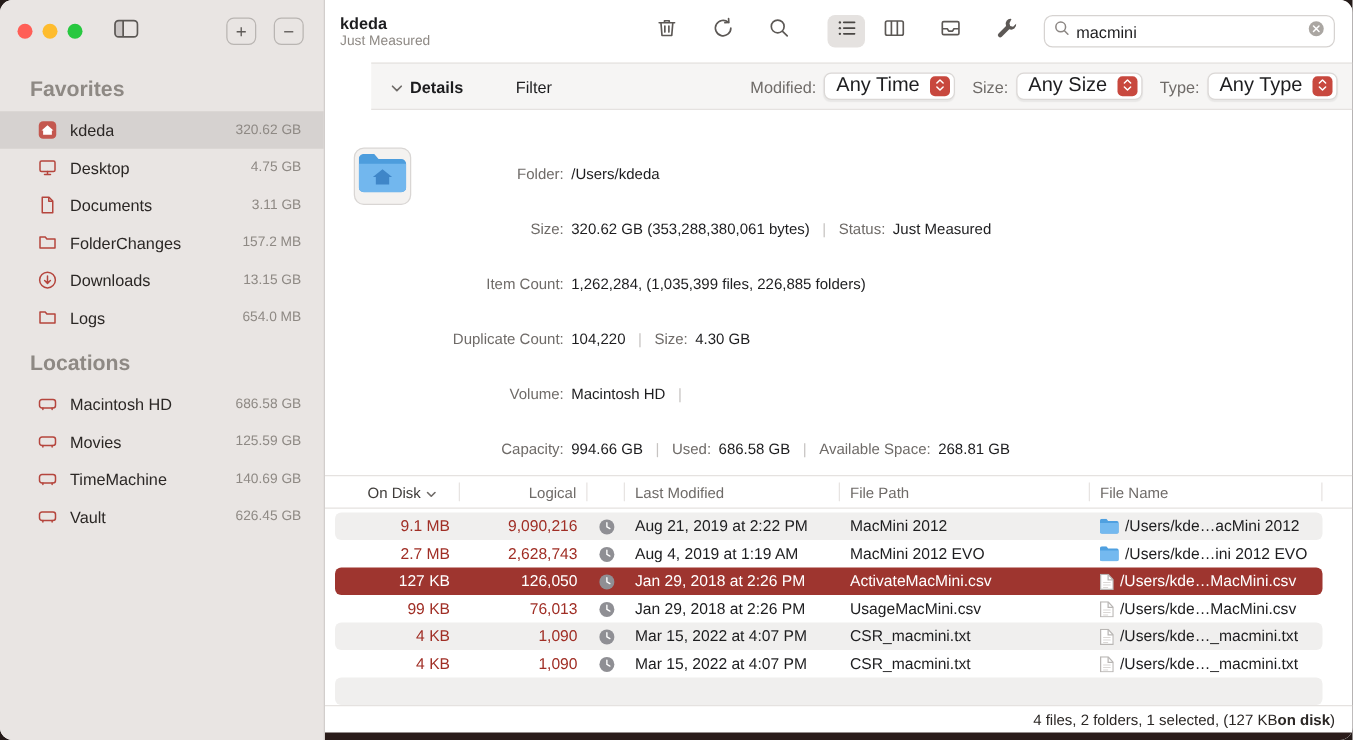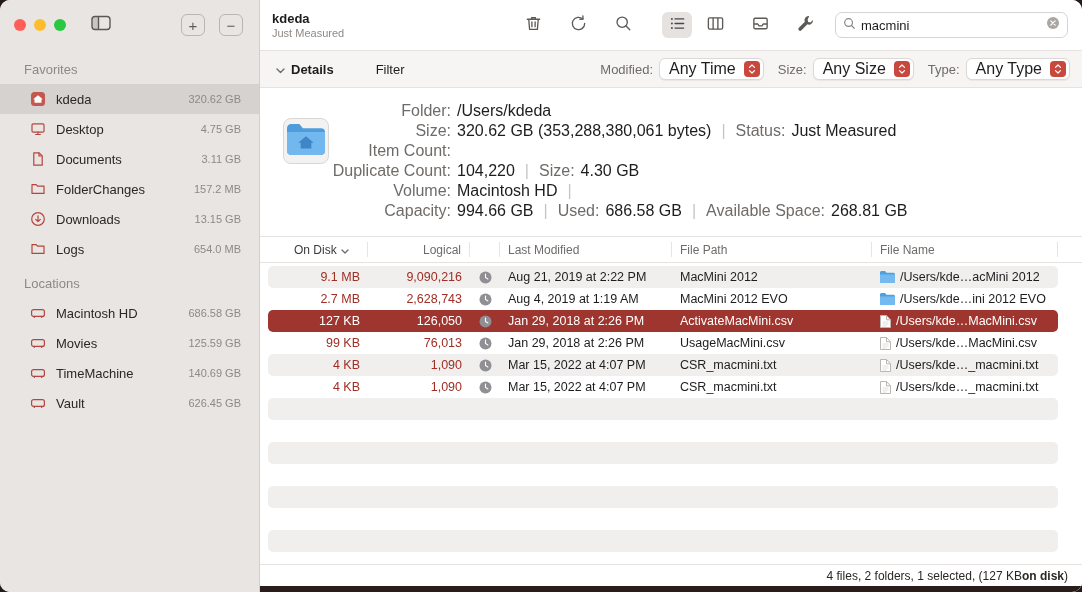--- a/index.html
+++ b/index.html
@@ -9,53 +9,53 @@
 
   
   .sidebar { width:260px; flex-shrink:0; background:#e9e5e3; border-right:1px solid #d2cecc; display:flex; flex-direction:column; }
   .sb-titlebar { height:50px; display:flex; align-items:center; padding:0 16px 0 14px; flex-shrink:0; }
   .traffic { display:flex; gap:8px; }
   .light { width:12px; height:12px; border-radius:50%; display:inline-block; }
   .light.red { background:#ff5f57; } .light.yellow { background:#febc2e; } .light.green { background:#28c840; }
   .sb-toggle { margin-left:22px; width:26px; height:24px; display:flex; align-items:center; justify-content:center; }
   .sb-spacer { flex:1; }
   .sb-btn { width:24px; height:22px; border:1px solid #b9b5b2; border-radius:6px; background:transparent; color:#5f5b58; font-size:15px; line-height:19px; text-align:center; margin-left:14px; font-family:inherit; cursor:default; }
-  .sb-section-title { padding:12px 16px 7px 24px; font-size:13px; font-weight:400; color:#8e8984; }
+  .sb-section-title { padding:12px 16px 7px 24px; font-size:17px; font-weight:700; color:#8e8984; }
   .sb-item { height:30px; display:flex; align-items:center; padding:0 18px 0 30px; gap:10px; font-size:13px; color:#2b2725; cursor:default; }
   .sb-item.selected { background:#d6d2d0; }
   .sb-icon { width:16px; height:16px; display:flex; align-items:center; justify-content:center; flex-shrink:0; }
   .sb-label { white-space:nowrap; overflow:hidden; }
   .sb-value { margin-left:auto; font-size:11px; color:#8e8984; }
 
   
   .content { flex:1; min-width:0; display:flex; flex-direction:column; background:#fff; }
 
   .toolbar { height:50px; flex-shrink:0; display:flex; align-items:center; padding:0 14px 0 12px; }
   .title-block { width:246px; flex-shrink:0; }
   .win-title { font-size:13px; font-weight:700; color:#1d1d1f; }
   .win-subtitle { font-size:11px; color:#8e8984; margin-top:1px; }
   .tb-btn { width:30px; height:26px; display:flex; align-items:center; justify-content:center; border-radius:6px; margin-right:15px; flex-shrink:0; cursor:default; }
   .tb-btn.gap-after { margin-right:24px; }
   .tb-btn.seg-selected { background:#e5e2e0; margin-right:8px; }
   .search-field { margin-left:auto; width:276px; height:26px; border:1px solid #d6d3d1; border-radius:7px; background:#fff; display:flex; align-items:center; padding:0 7px; gap:5px; }
   .search-field input { flex:1; min-width:0; border:none; outline:none; background:transparent; font-family:inherit; font-size:13px; color:#1d1d1f; }
   .sf-icon, .sf-clear { display:flex; align-items:center; }
 
-  .filter-bar { height:38px; flex-shrink:0; background:#f6f5f4; border-top:1px solid #e5e2e0; border-bottom:1px solid #e5e2e0; display:flex; align-items:center; padding:0 12px 0 16px; font-size:13px; }
+  .filter-bar { height:38px; flex-shrink:0; background:#f6f5f4; border-top:1px solid #e5e2e0; border-bottom:1px solid #e5e2e0; display:flex; align-items:center; padding:0 12px 0 16px; font-size:13px;margin-left:37px; }
   .details-toggle { display:flex; align-items:center; gap:6px; font-weight:600; color:#1d1d1f; cursor:default; }
   .filter-label { margin-left:42px; color:#1d1d1f; cursor:default; }
   .popup-group { margin-left:auto; display:flex; align-items:center; }
   .popup-label { color:#6f6b68; margin-left:14px; margin-right:6px; }
   .popup { height:22px; min-width:94px; background:#fff; border:1px solid #dbd8d6; border-radius:6px; box-shadow:0 1px 1px rgba(0,0,0,.06); display:flex; align-items:center; justify-content:space-between; gap:8px; padding:0 3px 0 9px; font-size:16px; color:#1d1d1f; cursor:default; }
   .popup-caps { width:16px; height:16px; border-radius:4px; background:#c8483e; display:flex; align-items:center; justify-content:center; flex-shrink:0; }
 
   .info-panel { flex-shrink:0; padding:14px 16px 14px 23px; display:flex; border-bottom:1px solid #e5e2e0; }
   .big-icon-frame { width:46px; height:46px; border:1px solid #d9d6d4; border-radius:8px; background:#f4f2f0; display:flex; align-items:center; justify-content:center; margin-top:16px; flex-shrink:0; }
   .info-lines { flex:1; min-width:0; }
-  .info-line { height:20px; display:flex; align-items:flex-start; font-size:16px; white-space:nowrap; }
+  .info-line { height:20px; display:flex; align-items:flex-end; font-size:12px; white-space:nowrap;margin-top:24px; }
   .ilabel { color:#6f6b68; }
   .ilabel.first { width:122px; text-align:right; flex-shrink:0; display:inline-block; }
   .ival { color:#1d1d1f; margin-left:6px; }
   .idiv { color:#c7c4c2; margin:0 10px; }
 
   .grid-header { height:26px; flex-shrink:0; display:grid; grid-template-columns:100px 102px 30px 172px 200px 1fr; align-items:center; padding:0 24px 0 8px; border-bottom:1px solid #e5e2e0; font-size:12px; color:#6f6b68; }
   .hcell { display:flex; align-items:center; height:15px; padding:0 8px; border-right:1px solid #e7e4e2; white-space:nowrap; overflow:hidden; gap:4px; }
   .hcell.c1 { padding-left:26px; color:#3e3b39; }
   .hcell.c2 { justify-content:flex-end; }
   .hcell.c3 { padding:0; }
@@ -324,20 +324,21 @@
           </div>
           <div class="info-line">
             <span class="ilabel first">Size:</span>
             <span class="ival">320.62 GB (353,288,380,061 bytes)</span>
             <span class="idiv">|</span>
             <span class="ilabel">Status:</span>
             <span class="ival">Just Measured</span>
           </div>
           <div class="info-line">
             <span class="ilabel first">Item Count:</span>
+            <span class="ival">1,262,284, (1,035,399 files, 226,885 folders)</span>
           </div>
           <div class="info-line">
             <span class="ilabel first">Duplicate Count:</span>
             <span class="ival">104,220</span>
             <span class="idiv">|</span>
             <span class="ilabel">Size:</span>
             <span class="ival">4.30 GB</span>
           </div>
           <div class="info-line">
             <span class="ilabel first">Volume:</span>

